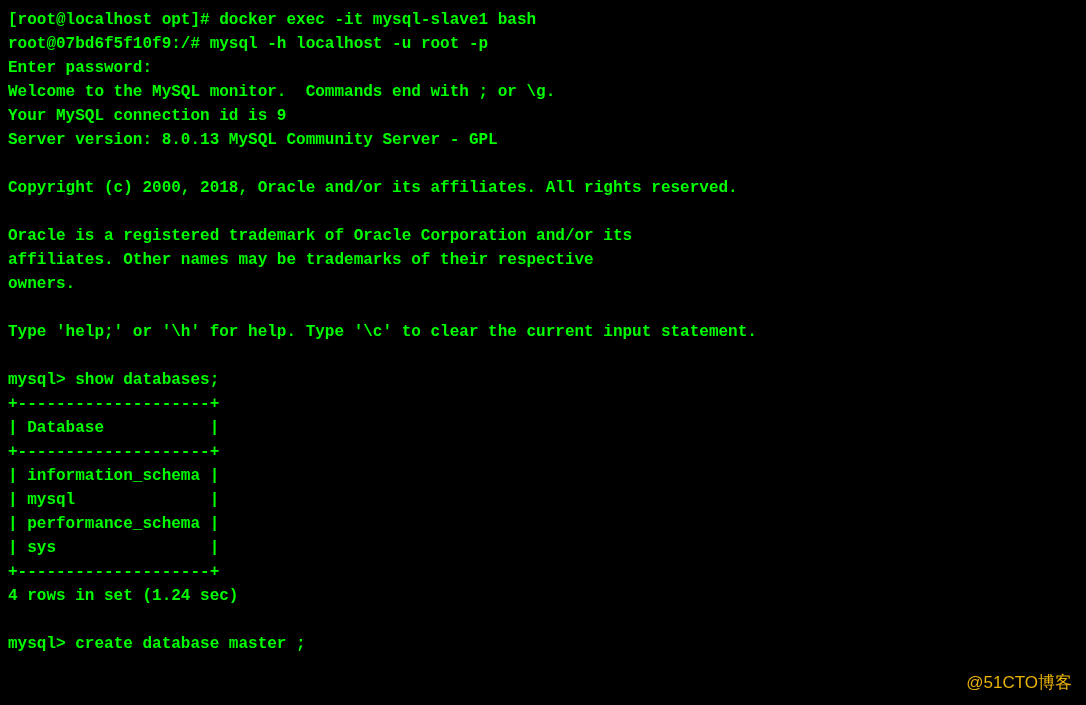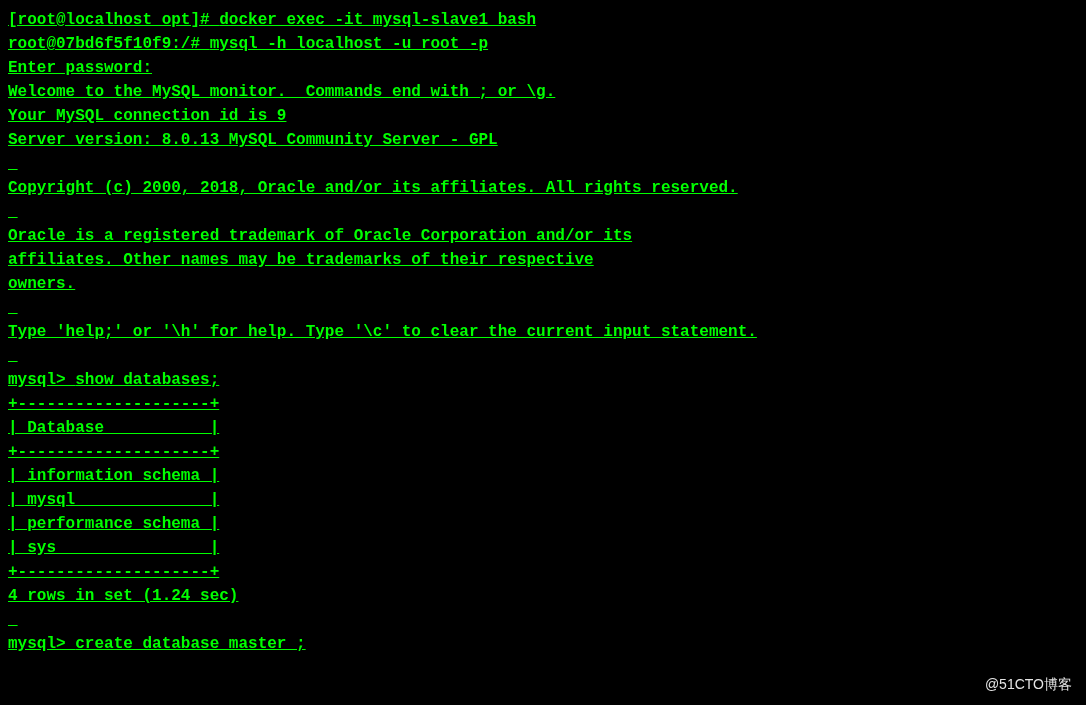--- a/index.html
+++ b/index.html
@@ -18,28 +18,27 @@
       height: 705px;
       overflow: hidden;
       position: relative;
       font-weight: bold;
     }
     .terminal {
       white-space: pre;
     }
     .line {
       display: block;
-      text-decoration: underline;
     }
     .watermark {
       position: absolute;
       bottom: 10px;
       right: 14px;
-      color: #e5e5e5;
-      font-size: 14px;
+      color: #eab308;
+      font-size: 17px;
       font-family: sans-serif;
       font-weight: normal;
       margin-top: 12px;
     }
   </style>
 </head>
 <body>
 
 <div class="terminal"><span class="line"><span>[root@localhost opt]# </span><span>docker exec -it mysql-slave1 bash</span></span><span class="line"><span>root@07bd6f5f10f9:/# </span><span>mysql -h localhost -u root -p</span></span><span class="line">Enter password:</span><span class="line">Welcome to the MySQL monitor.  Commands end with ; or \g.</span><span class="line">Your MySQL connection id is 9</span><span class="line">Server version: 8.0.13 MySQL Community Server - GPL</span><span class="line"> </span><span class="line">Copyright (c) 2000, 2018, Oracle and/or its affiliates. All rights reserved.</span><span class="line"> </span><span class="line">Oracle is a registered trademark of Oracle Corporation and/or its</span><span class="line">affiliates. Other names may be trademarks of their respective</span><span class="line">owners.</span><span class="line"> </span><span class="line">Type 'help;' or '\h' for help. Type '\c' to clear the current input statement.</span><span class="line"> </span><span class="line"><span>mysql&gt; </span><span>show databases;</span></span><span class="line">+--------------------+</span><span class="line">| Database           |</span><span class="line">+--------------------+</span><span class="line">| information_schema |</span><span class="line">| mysql              |</span><span class="line">| performance_schema |</span><span class="line">| sys                |</span><span class="line">+--------------------+</span><span class="line">4 rows in set (1.24 sec)</span><span class="line"> </span><span class="line"><span>mysql&gt; </span><span>create database master ;</span></span></div>
 

